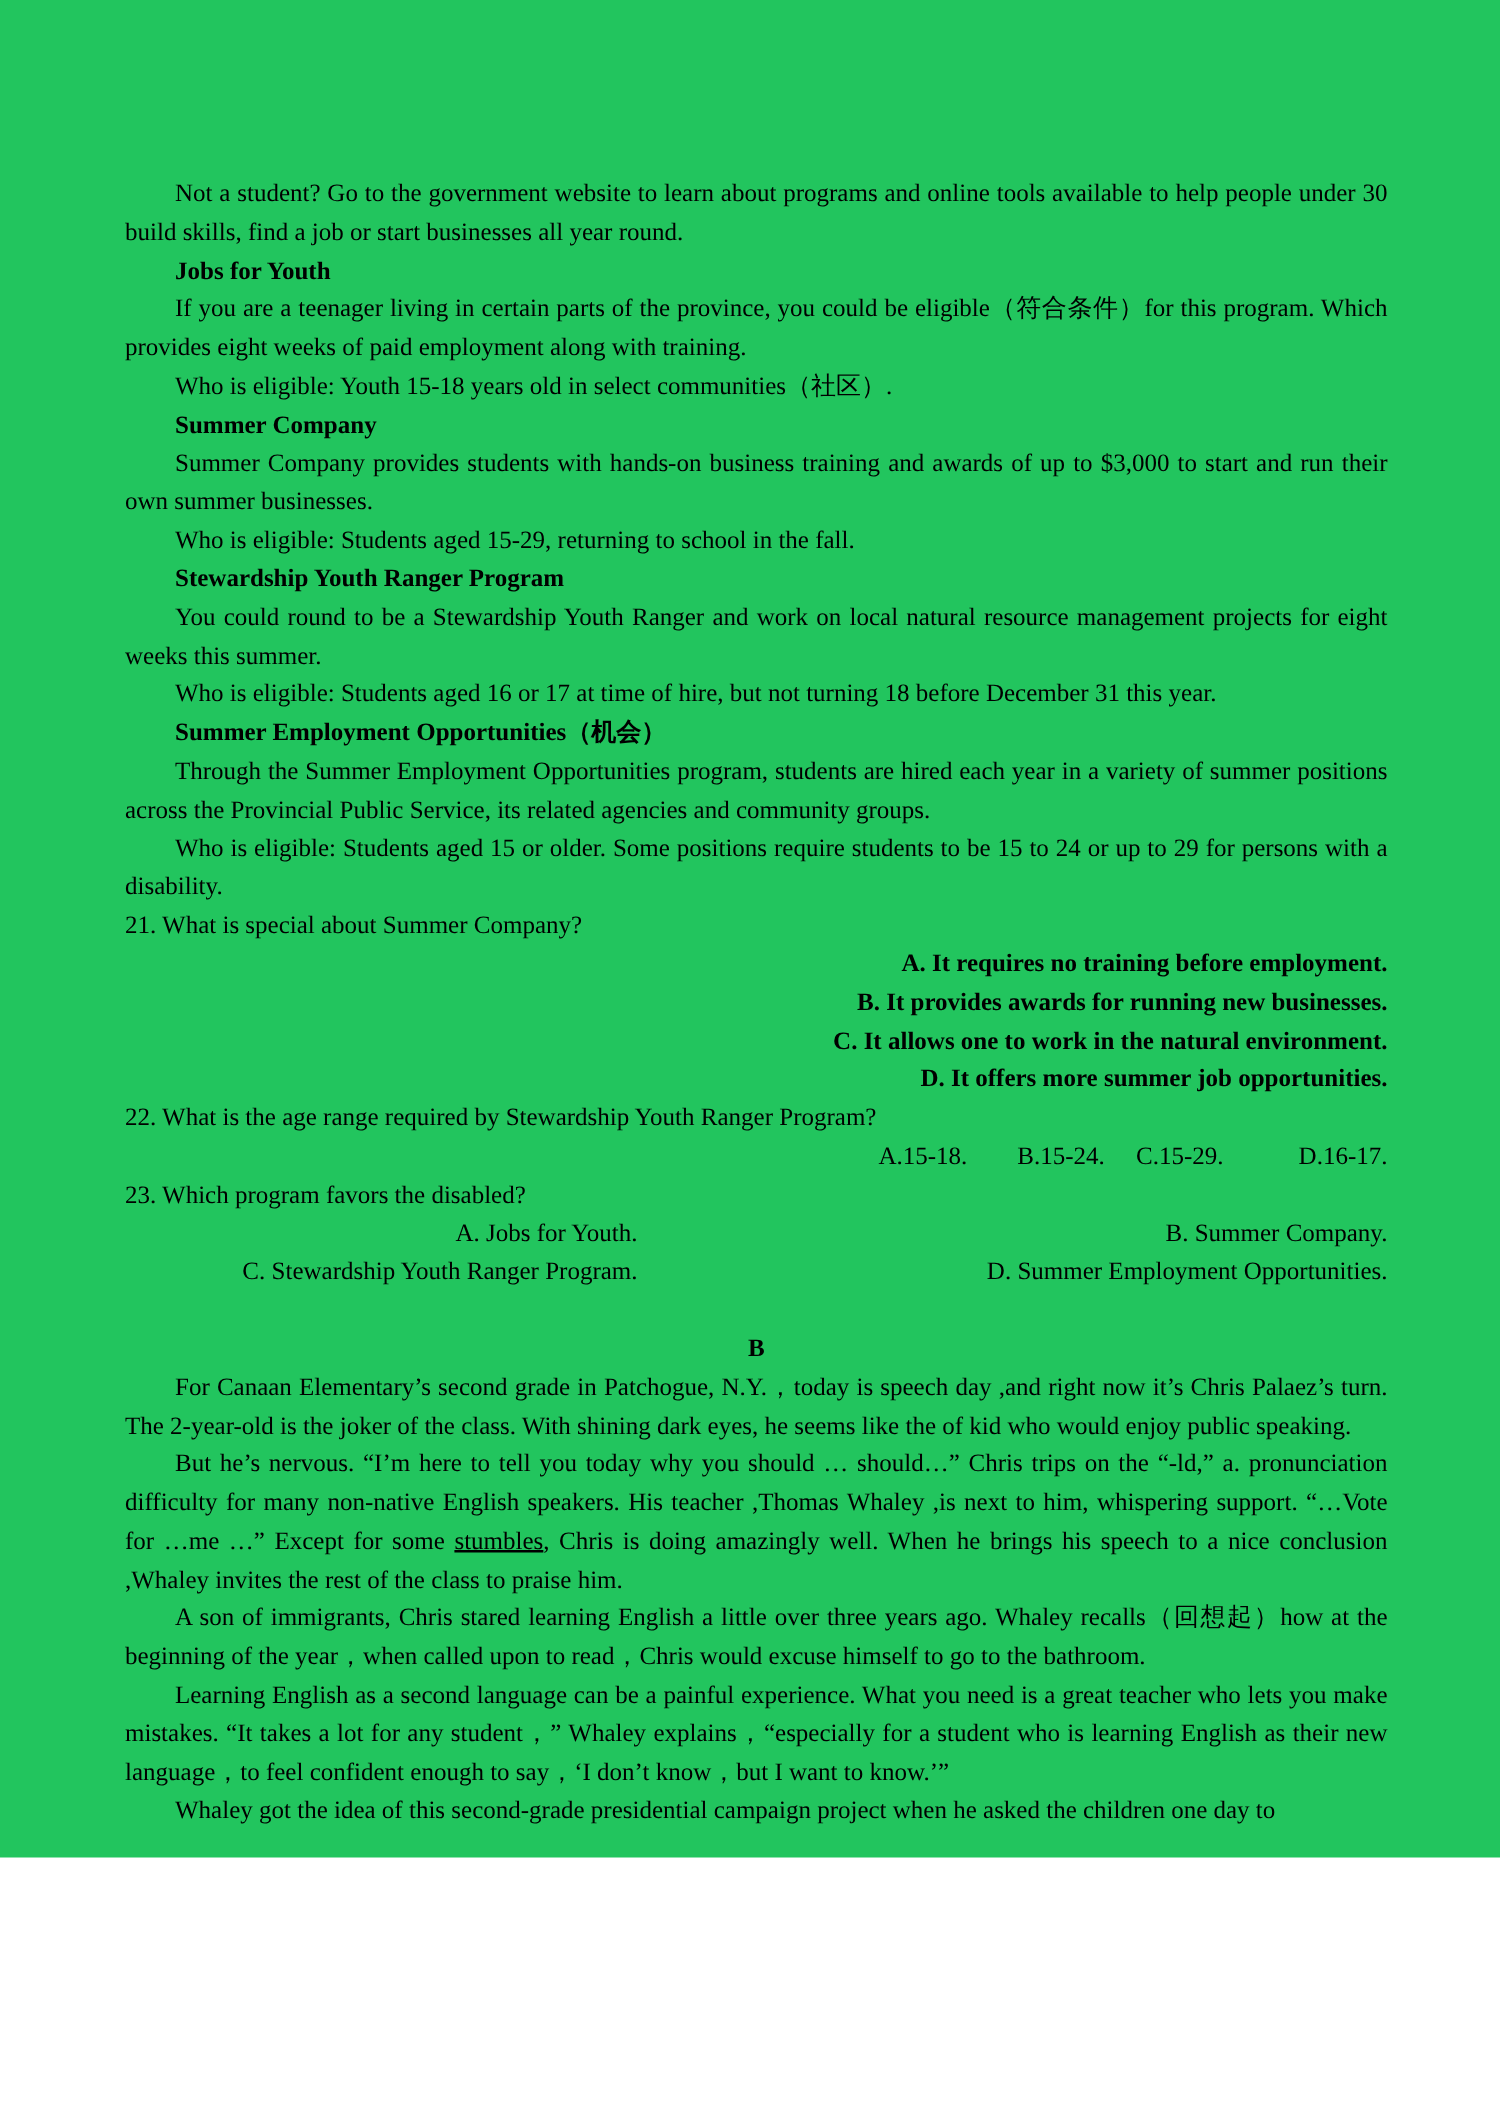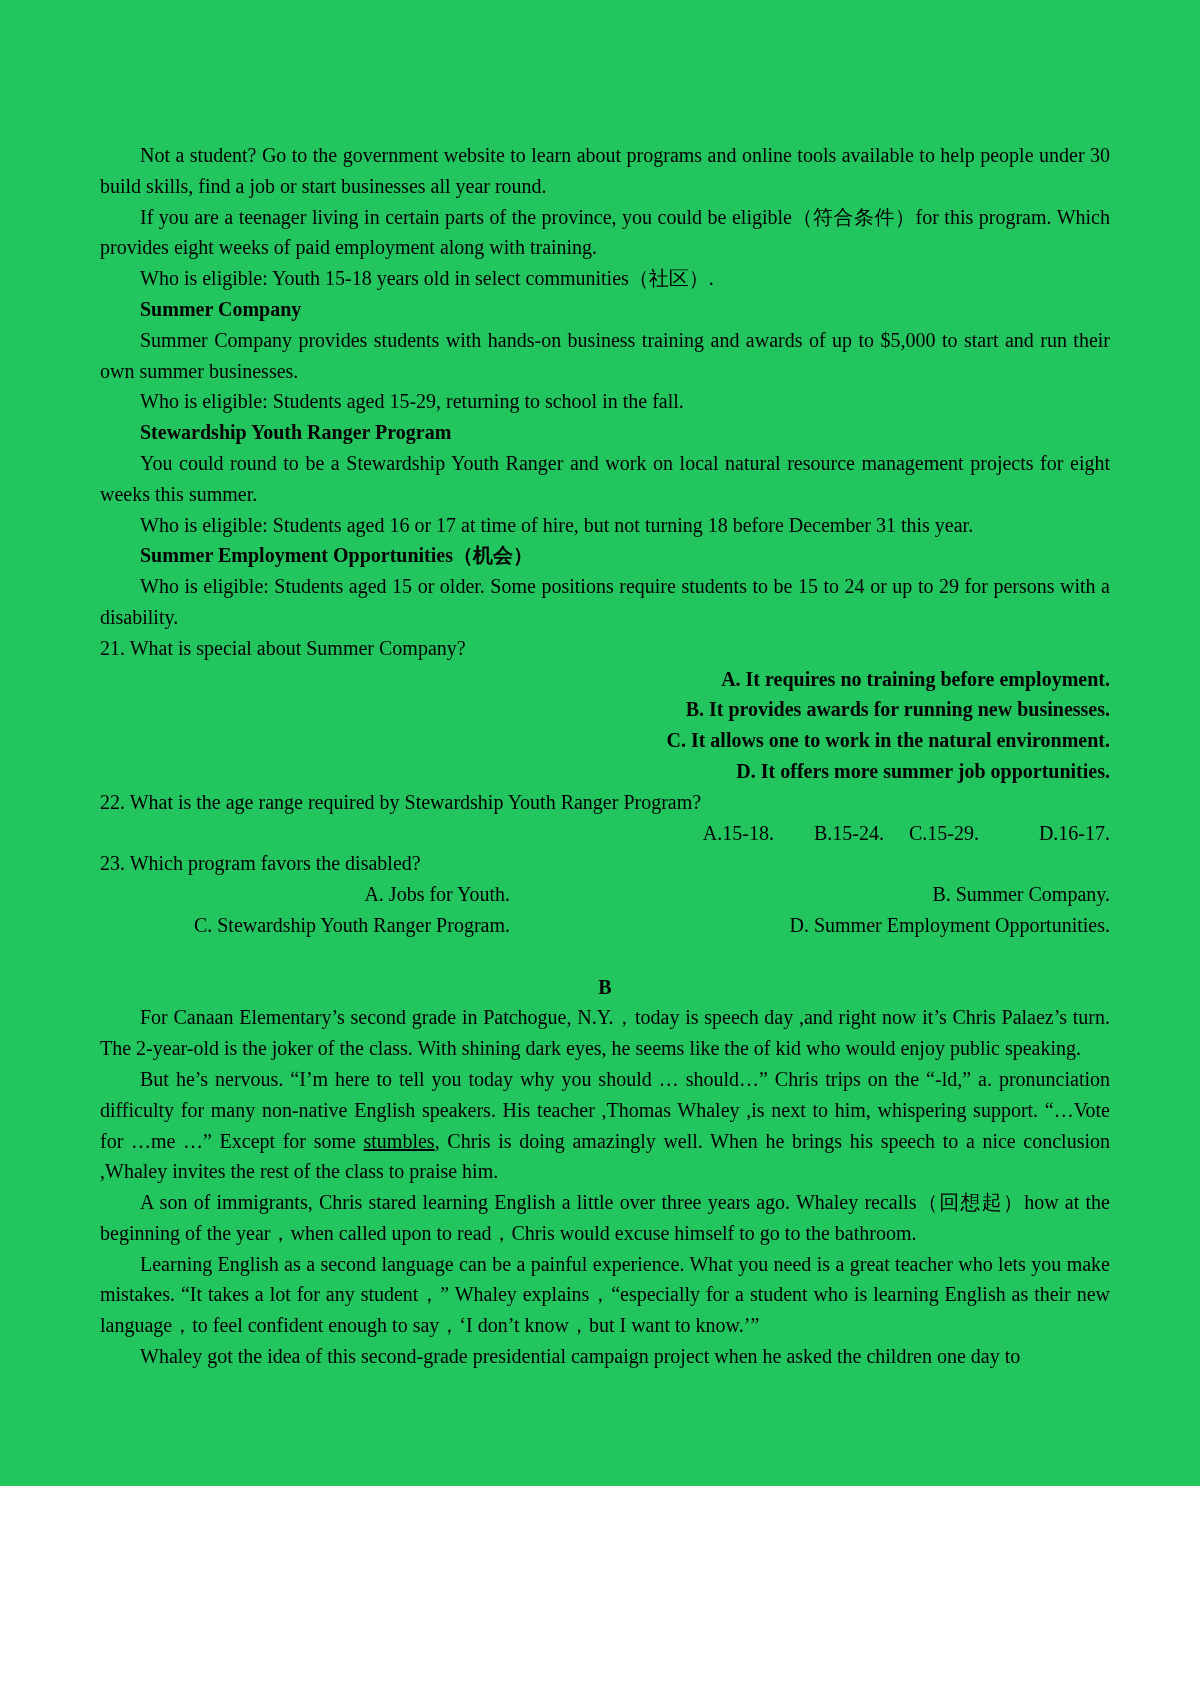--- a/index.html
+++ b/index.html
@@ -36,29 +36,31 @@
   .para.section-title { text-align: center; font-weight: bold; text-indent: 0; }
   .para.spacer { height: 30.8px; }
   .u { text-decoration: underline; }
 </style>
 </head>
 <body>
 
 <div class="page">
   <div>
       <p class="para body">Not a student? Go to the government website to learn about programs and online tools available to help people under 30 build skills, find a job or start businesses all year round.</p>
+      <p class="para heading">Jobs for Youth</p>
       <p class="para body">If you are a teenager living in certain parts of the province, you could be eligible（符合条件）for this program. Which provides eight weeks of paid employment along with training.</p>
       <p class="para body">Who is eligible: Youth 15-18 years old in select communities（社区）.</p>
       <p class="para heading">Summer Company</p>
-      <p class="para body">Summer Company provides students with hands-on business training and awards of up to $5,000 to start and run their own summer businesses.</p>
+      <p class="para body">Summer Company provides students with hands-on business training and awards of up to $3,000 to start and run their own summer businesses.</p>
       <p class="para body">Who is eligible: Students aged 15-29, returning to school in the fall.</p>
       <p class="para heading">Stewardship Youth Ranger Program</p>
       <p class="para body">You could round to be a Stewardship Youth Ranger and work on local natural resource management projects for eight weeks this summer.</p>
       <p class="para body">Who is eligible: Students aged 16 or 17 at time of hire, but not turning 18 before December 31 this year.</p>
       <p class="para heading">Summer Employment Opportunities（机会）</p>
+      <p class="para body">Through the Summer Employment Opportunities program, students are hired each year in a variety of summer positions across the Provincial Public Service, its related agencies and community groups.</p>
       <p class="para body">Who is eligible: Students aged 15 or older. Some positions require students to be 15 to 24 or up to 29 for persons with a disability.</p>
       <p class="para question">21. What is special about Summer Company?</p>
       <p class="para option">A. It requires no training before employment.</p>
       <p class="para option">B. It provides awards for running new businesses.</p>
       <p class="para option">C. It allows one to work in the natural environment.</p>
       <p class="para option">D. It offers more summer job opportunities.</p>
       <p class="para question">22. What is the age range required by Stewardship Youth Ranger Program?</p>
       <p class="para option-row">A.15-18.        B.15-24.     C.15-29.            D.16-17.</p>
       <p class="para question">23. Which program favors the disabled?</p>
       <p class="para option-cols">

